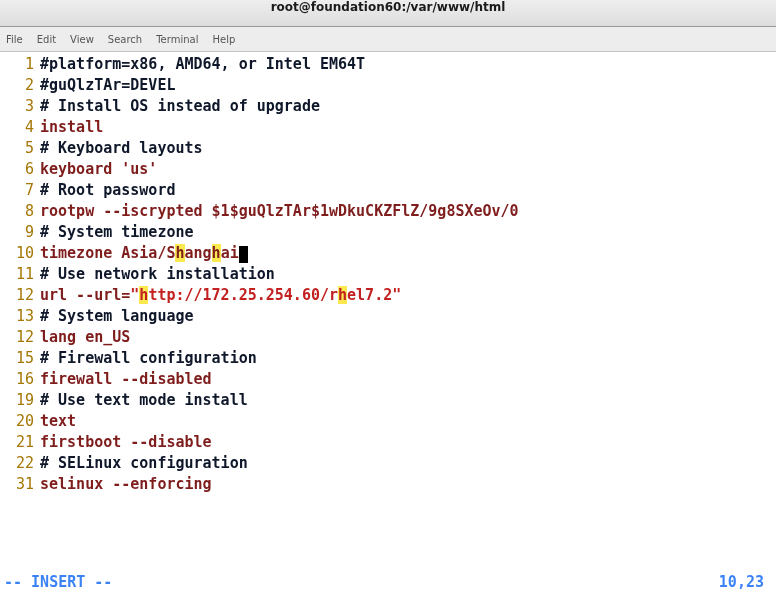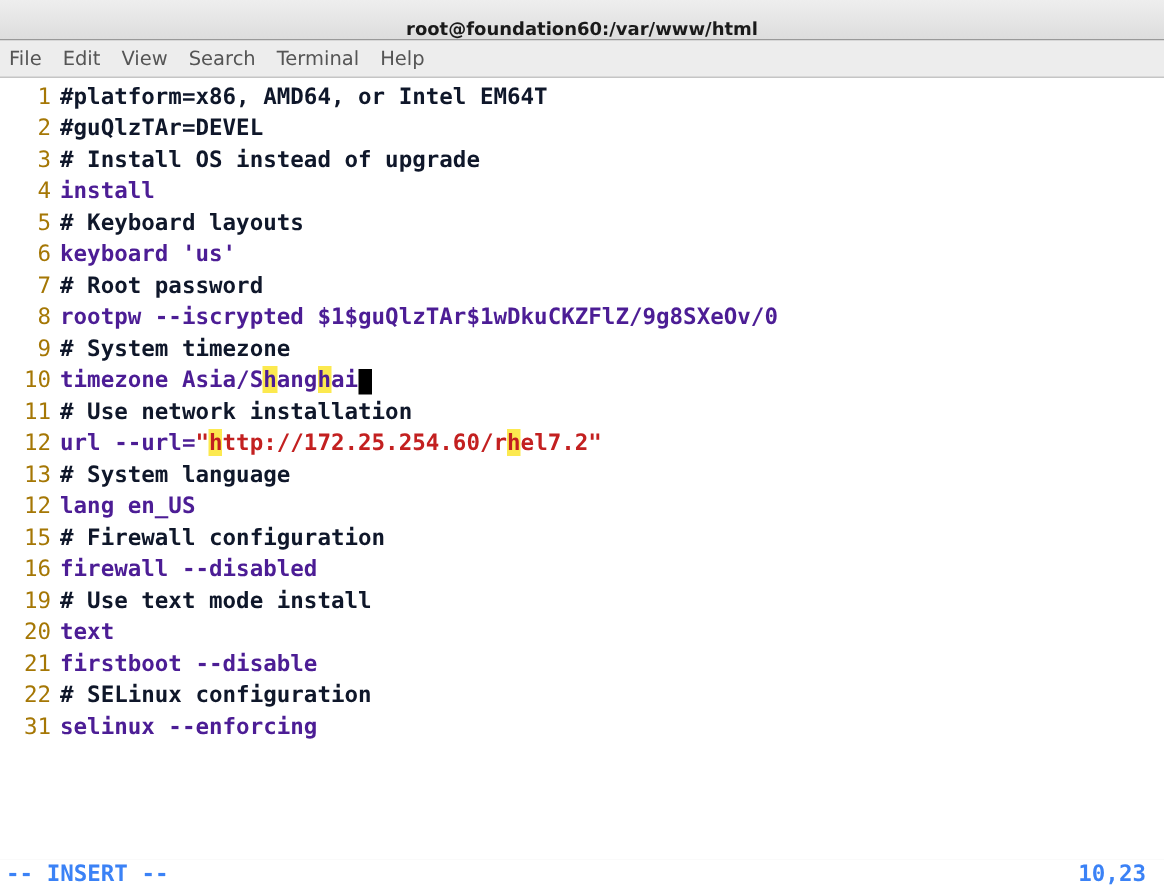--- a/index.html
+++ b/index.html
@@ -11,34 +11,34 @@
     height: 596px;
     overflow: hidden;
     display: flex;
     flex-direction: column;
   }
   .titlebar {
     background: linear-gradient(to bottom, #eeeeee, #dddddd);
     border-bottom: 1px solid #999;
     height: 26px;
     display: flex;
-    align-items: flex-end;
+    align-items: flex-start;
     justify-content: center;
     font-size: 12px;
     color: #1a1a1a;
     font-weight: bold;
   }
   .menubar {
     background: #ededed;
     border-bottom: 1px solid #c5c5c5;
     height: 24px;
     display: flex;
     align-items: center;
     padding: 0 6px;
-    font-size: 13px;
+    font-size: 10px;
     color: #555;
     gap: 14px;
   }
   .menubar span {
     cursor: pointer;
   }
   .editor {
     flex: 1;
     background: #ffffff;
     font-family: "DejaVu Sans Mono", monospace;
@@ -56,21 +56,21 @@
     width: 34px;
     text-align: right;
     color: #a57705;
     padding-right: 6px;
     flex-shrink: 0;
   }
   .code {
     flex: 1;
   }
   .c-comment { color: #0f172a; font-weight: bold; }
-  .c-plain { color: #4c1d95; font-weight: bold; }
+  .c-plain { color: #7f1d1d; font-weight: bold; }
   .c-str { color: #c32020; font-weight: bold; }
   .c-hl { background: #fce94f; }
   .cursor-block {
     display: inline-block;
     width: 9px;
     height: 17px;
     background: #000;
     vertical-align: text-top;
     margin-top:2px;
   }

